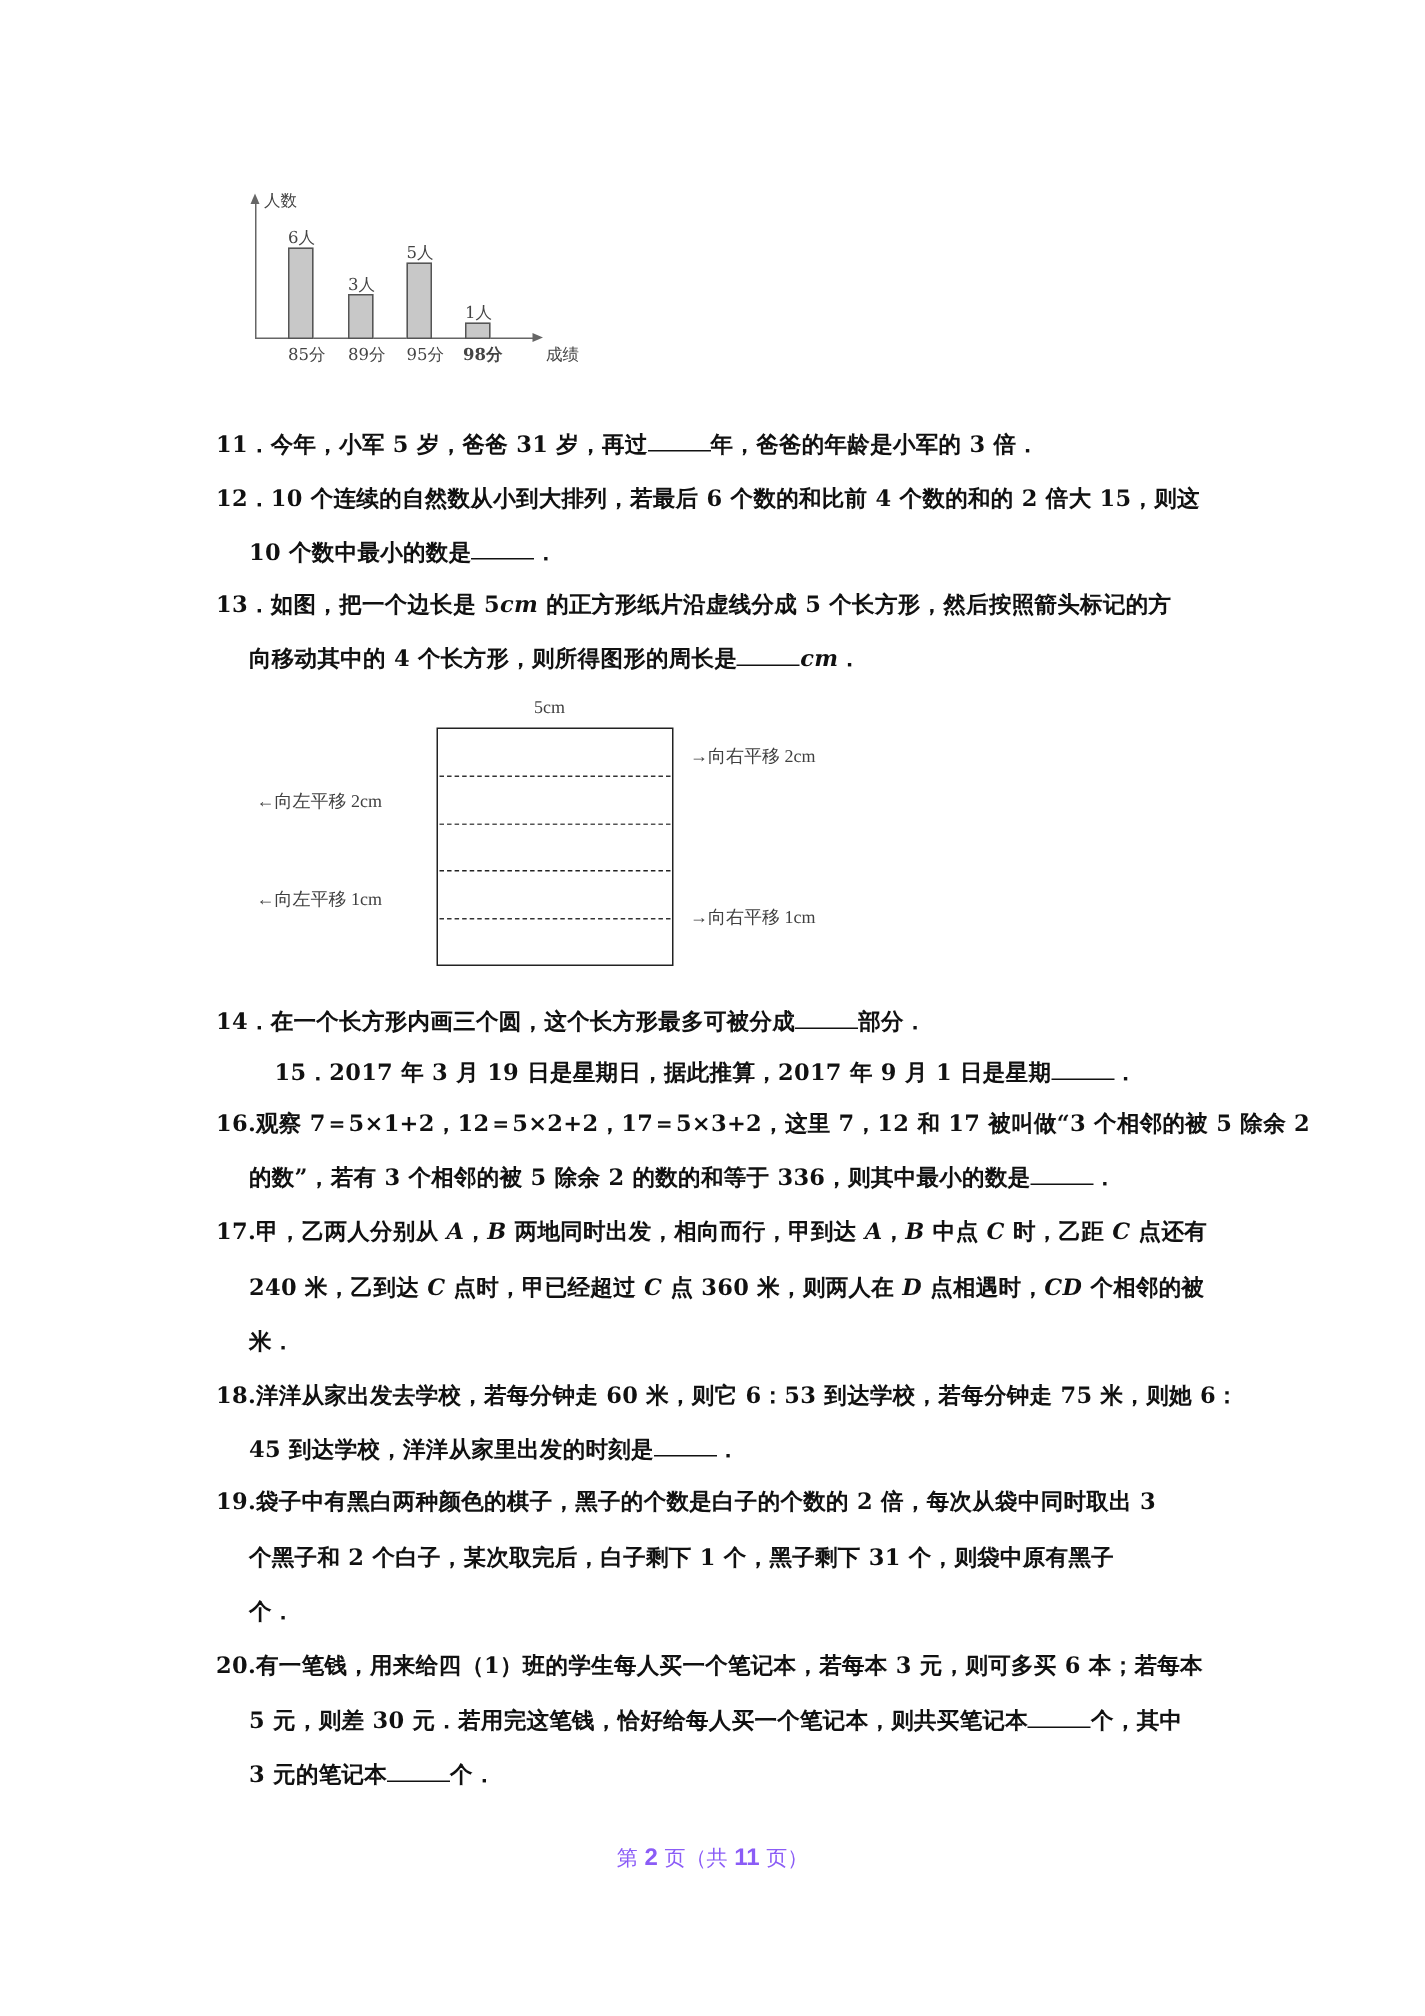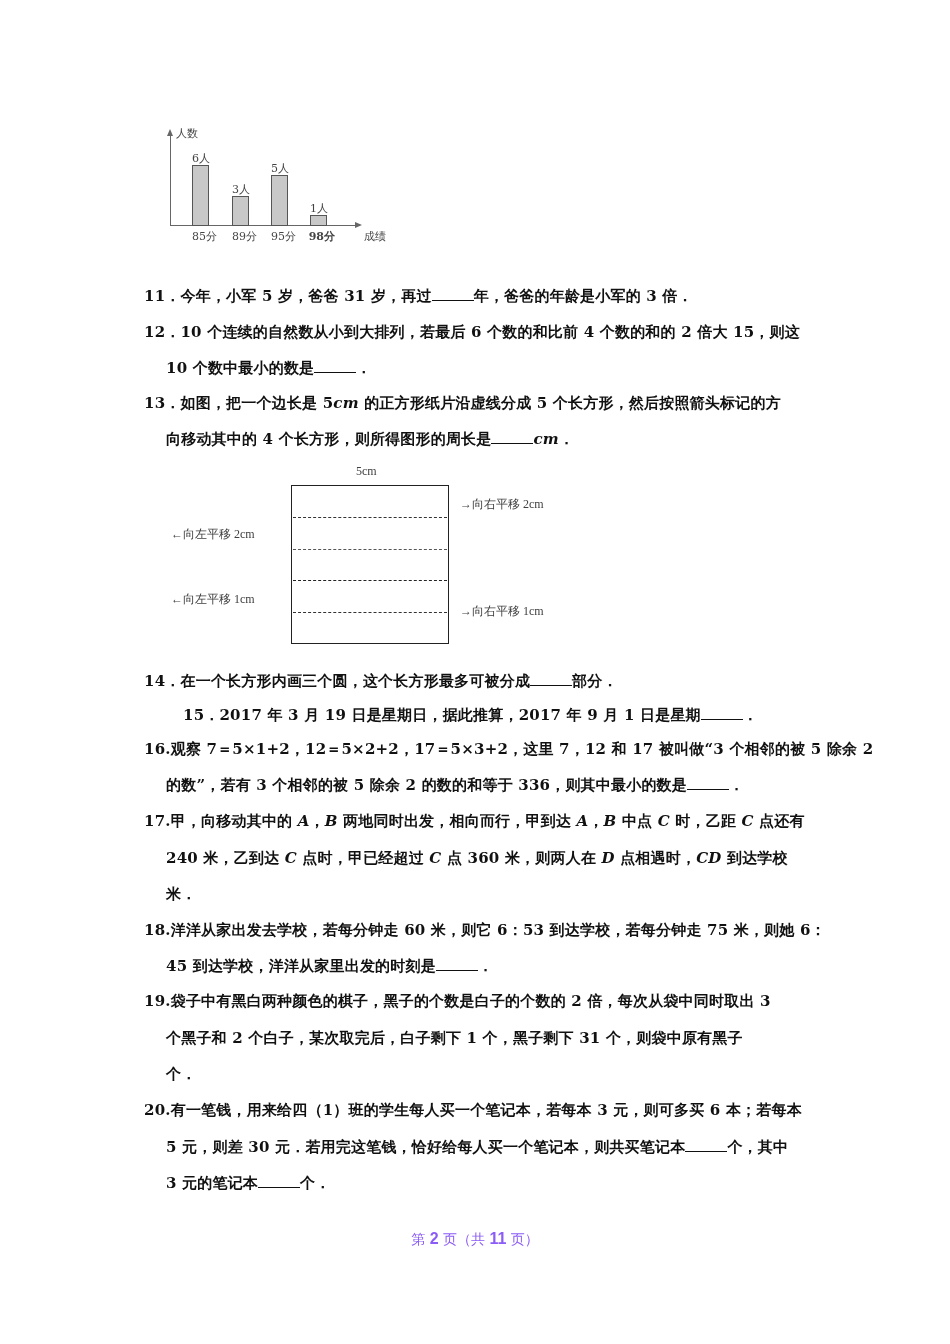--- a/index.html
+++ b/index.html
@@ -95,24 +95,24 @@
 </div>
 
 <div class="line" style="left:144px;top:739px;">
   <span class="qnum">16.</span><span>观察 7＝5×1+2，12＝5×2+2，17＝5×3+2，这里 7，12 和 17 被叫做“3 个相邻的被 5 除余 2</span>
 </div>
 <div class="line" style="left:166px;top:775px;">
   <span>的数”，若有 3 个相邻的被 5 除余 2 的数的和等于 336，则其中最小的数是</span><span class="blank"></span><span>．</span>
 </div>
 
 <div class="line" style="left:144px;top:811px;">
-  <span class="qnum">17.</span><span>甲，向移动其中的 </span><i>A</i><span>，</span><i>B</i><span> 两地同时出发，相向而行，甲到达 </span><i>A</i><span>，</span><i>B</i><span> 中点 </span><i>C</i><span> 时，乙距 </span><i>C</i><span> 点还有</span>
+  <span class="qnum">17.</span><span>甲，乙两人分别从 </span><i>A</i><span>，</span><i>B</i><span> 两地同时出发，相向而行，甲到达 </span><i>A</i><span>，</span><i>B</i><span> 中点 </span><i>C</i><span> 时，乙距 </span><i>C</i><span> 点还有</span>
 </div>
 <div class="line" style="left:166px;top:848px;">
-  <span>240 米，乙到达 </span><i>C</i><span> 点时，甲已经超过 </span><i>C</i><span> 点 360 米，则两人在 </span><i>D</i><span> 点相遇时，</span><i>CD</i><span> 到达学校</span>
+  <span>240 米，乙到达 </span><i>C</i><span> 点时，甲已经超过 </span><i>C</i><span> 点 360 米，则两人在 </span><i>D</i><span> 点相遇时，</span><i>CD</i><span> 个相邻的被</span>
 </div>
 <div class="line" style="left:166px;top:884px;">
   <span>米．</span>
 </div>
 
 <div class="line" style="left:144px;top:920px;">
   <span class="qnum">18.</span><span>洋洋从家出发去学校，若每分钟走 60 米，则它 6：53 到达学校，若每分钟走 75 米，则她 6：</span>
 </div>
 <div class="line" style="left:166px;top:956px;">
   <span>45 到达学校，洋洋从家里出发的时刻是</span><span class="blank"></span><span>．</span>

